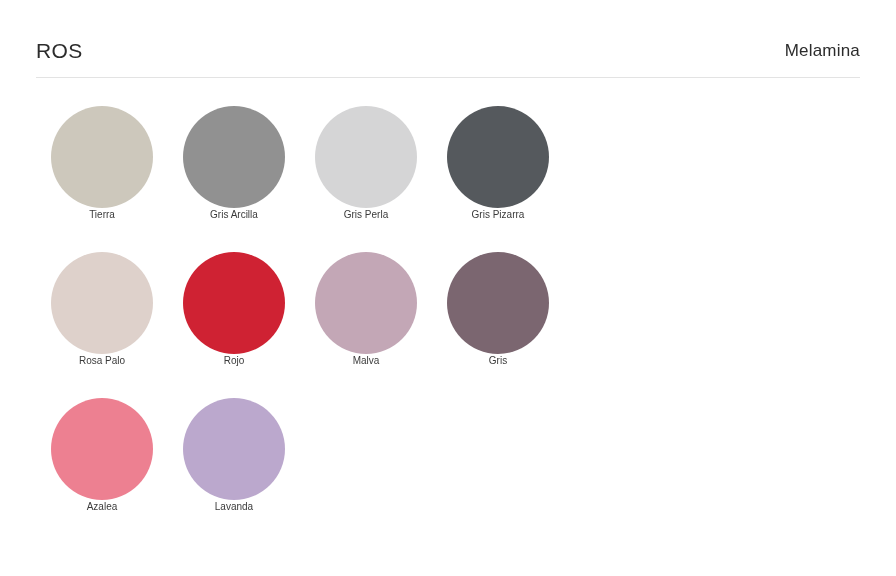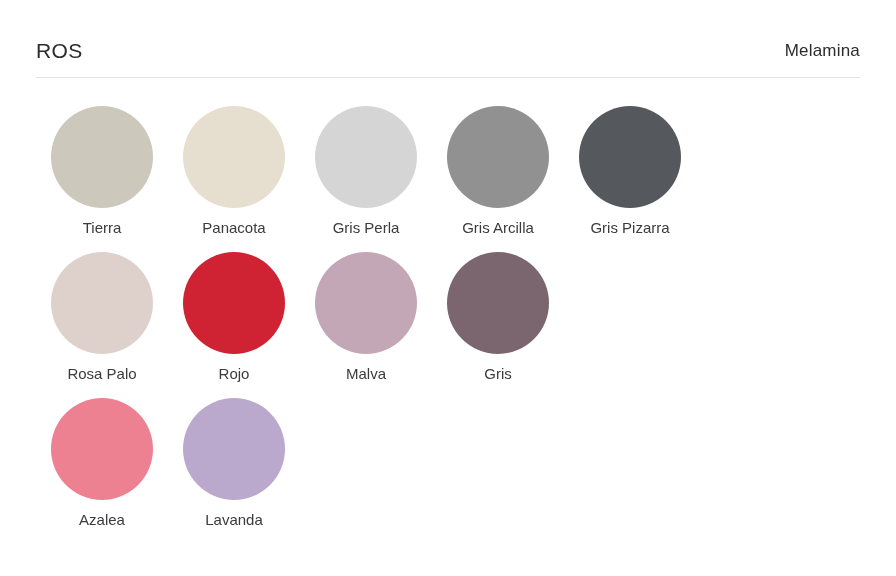--- a/index.html
+++ b/index.html
@@ -72,22 +72,21 @@
   .swatch-spacer {
     width: 132px;
   }
   .swatch-dot {
     width: 102px;
     height: 102px;
     border-radius: 50%;
     display: block;
   }
   .swatch-label {
-    margin-top: 13px;
-    font-size: 15px;
+    font-size: 10px;
     color: #3b3b3b;
     text-align: right;
     line-height: 14px;
     white-space: nowrap;
   }
 </style>
 </head>
 <body>
 
 <div class="page">
@@ -97,30 +96,26 @@
     <div class="collection-title">Melamina</div>
   </div>
 
   <div class="swatch-grid">
       <div class="swatch-row">
         <div class="swatch-cell">
           <div class="swatch-dot" title="Tierra" style="background: rgb(205, 200, 188);"></div>
           <div class="swatch-label">Tierra</div>
         </div>
         <div class="swatch-cell">
-          <div class="swatch-dot" title="Panacota" style="background: rgb(230, 222, 206);"></div>
-          <div class="swatch-label">Panacota</div>
+          <div class="swatch-dot" title="Gris Arcilla" style="background: rgb(145, 145, 145);"></div>
+          <div class="swatch-label">Gris Arcilla</div>
         </div>
         <div class="swatch-cell">
           <div class="swatch-dot" title="Gris Perla" style="background: rgb(213, 213, 214);"></div>
           <div class="swatch-label">Gris Perla</div>
-        </div>
-        <div class="swatch-cell">
-          <div class="swatch-dot" title="Gris Arcilla" style="background: rgb(145, 145, 145);"></div>
-          <div class="swatch-label">Gris Arcilla</div>
         </div>
         <div class="swatch-cell">
           <div class="swatch-dot" title="Gris Pizarra" style="background: rgb(85, 89, 93);"></div>
           <div class="swatch-label">Gris Pizarra</div>
         </div>
       </div>
       <div class="swatch-row">
         <div class="swatch-cell">
           <div class="swatch-dot" title="Rosa Palo" style="background: rgb(222, 209, 203);"></div>
           <div class="swatch-label">Rosa Palo</div>

